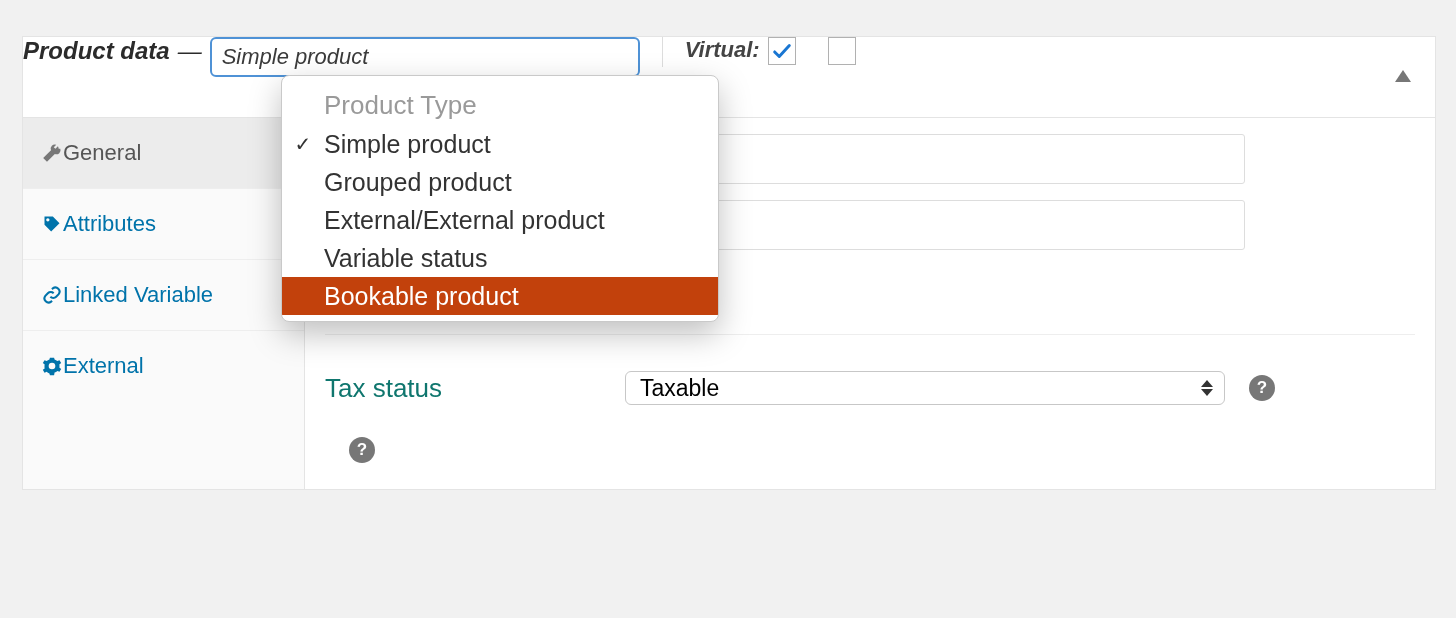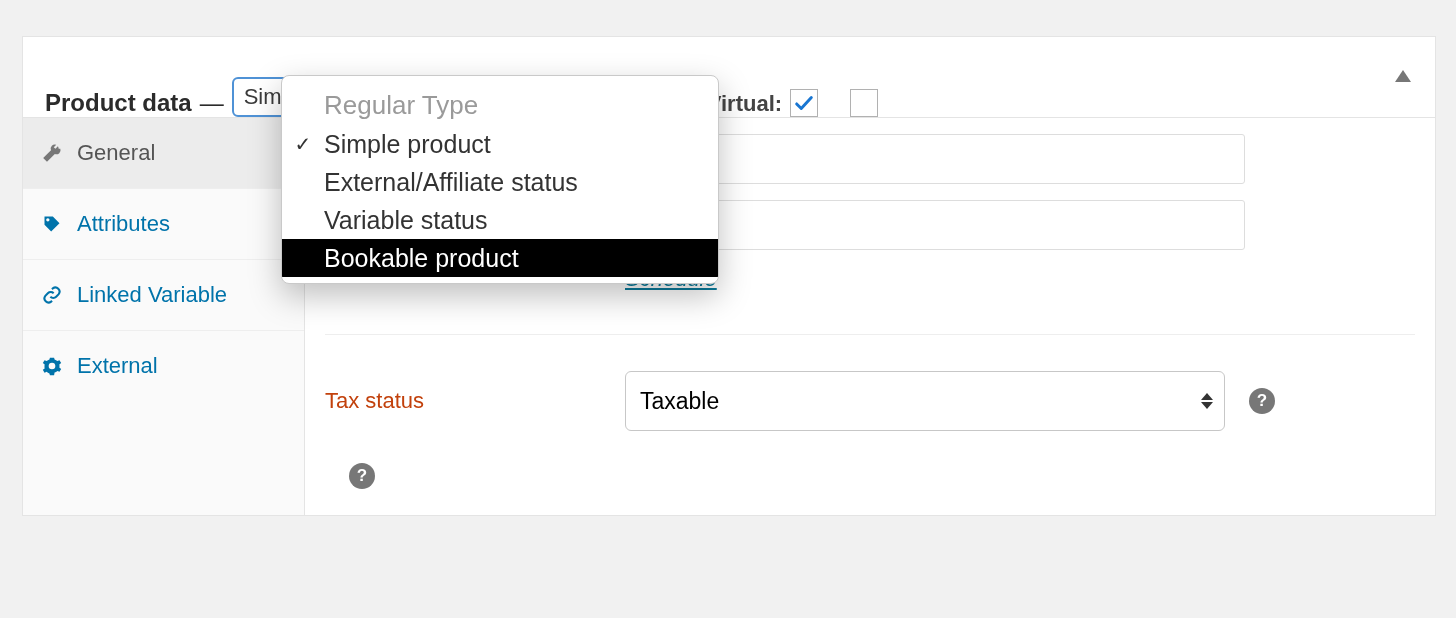--- a/index.html
+++ b/index.html
@@ -2,60 +2,60 @@
 <html><head>
 <meta charset="utf-8">
 <style>
   * { box-sizing: border-box; margin: 0; padding: 0; }
   html, body { width: 1456px; height: 618px; font-family: -apple-system, "Helvetica Neue", Arial, sans-serif; background:#f1f1f1; color:#333; }
   .page { padding: 36px 20px 0 22px; }
   .panel {
     width: 100%; background:#fff; border:1px solid #e4e4e4; position:relative;
   }
   .panel-header {
-    display:flex; align-items:flex-end; height:80px; padding-left:22px; position:relative;
+    display:flex; align-items:flex-start; height:80px; position:relative;font-style:italic;
   }
   .panel-title { font-weight:700; font-size:24px; color:#2b2b2b; }
   .dash { font-size:24px; margin:0 8px 0 8px; color:#2b2b2b; }
   .select-wrap {
     height:40px; width:430px; border:2px solid #4f92d6; border-radius:6px; background:#fff;
     display:flex; align-items:center; padding:0 10px; color:#3b3b3b; font-size:22px; cursor:default;
   }
   .divider { width:1px; background:#ddd; height:30px; margin:0 22px; }
   .opt-label { font-weight:600; font-size:22px; color:#444; margin-right:8px; }
   .checkbox {
     width:28px; height:28px; border:1px solid #b1b1b1; display:inline-flex; align-items:center;
     justify-content:center; background:#fff; cursor:pointer;
   }
   .checkbox.checked svg { display:block; }
   .checkbox svg { display:none; }
   .collapse { position:absolute; right:24px; top:50%; transform:translateY(-50%); cursor:pointer; }
 
   .panel-body { display:flex; border-top:1px solid #e4e4e4; }
   .sidebar { width:282px; background:#fafafa; border-right:1px solid #e4e4e4; }
   .tab {
-    display:flex; align-items:center; gap:14px; padding:22px 18px; font-size:22px;
+    display:flex; align-items:center; padding:22px 18px; font-size:22px;
     color:#0073aa; border-top:1px solid #eee; cursor:pointer;
   }
   .tab:first-child { border-top:none; }
   .tab.active { background:#ececec; color:#555; border-left:0; position:relative; }
   .tab.active::after { content:""; position:absolute; right:-1px; top:0; bottom:0; width:2px; background:#ececec; }
   .tab .ic { width:22px; height:22px; display:flex; align-items:center; justify-content:center; color:inherit; }
 
   .content { flex:1; padding:0 20px 10px 20px; }
   .row { display:flex; align-items:center; padding:16px 0; }
-  .row .lbl { width:300px; font-size:22px; color:#c2410c; }
+  .row .lbl { width:300px; font-size:26px; color:#0f766e; }
   .textinput {
     width:620px; height:50px; border:1px solid #ddd; border-radius:3px; font-size:22px; padding:0 12px;
   }
   .schedule-row { padding-left:300px; height:46px; display:flex; align-items:flex-start; }
   .schedule { color:#0b7a9a; font-style:italic; font-size:22px; text-decoration:underline; cursor:pointer; }
   .hr-sep { border:none; border-top:1px solid #eee; margin:22px 0 20px 0; }
   .select-native {
-    width:600px; height:60px; border:1px solid #c7c7c7; border-radius:6px; font-size:23px; padding:0 14px;
+    width:600px; height:34px; border:1px solid #c7c7c7; border-radius:6px; font-size:23px; padding:0 14px;
     appearance:none; background:#fff; cursor:pointer;
   }
   .select-stack { position:relative; display:inline-block; width:600px; }
   .select-stack .caret {
     position:absolute; right:12px; top:50%; transform:translateY(-50%); pointer-events:none;
     display:flex; flex-direction:column; gap:2px;
   }
   .help {
     width:26px; height:26px; border-radius:50%; background:#777; color:#fff; display:inline-flex;
     align-items:center; justify-content:center; font-size:17px; font-weight:700; margin-left:24px;
@@ -64,21 +64,21 @@
 
   
   .dropdown {
     position:absolute; left:258px; top:38px; width:438px; background:#fff; border:1px solid #c9c9c9;
     border-radius:8px; box-shadow:0 12px 32px rgba(0,0,0,.25); z-index:50; padding-bottom:6px; overflow:hidden;
   }
   .dd-header { padding:14px 0 4px 42px; font-size:26px; color:#9a9a9a; }
   .dd-item { display:flex; align-items:center; height:38px; font-size:25px; color:#333; cursor:pointer; }
   .dd-item .chk { width:42px; display:flex; justify-content:center; color:#333; font-size:20px; }
   .dd-item .txt { padding-left:0; }
-  .dd-item.highlight { background:#000000; color:#fff; }
+  .dd-item.highlight { background:#c2410c; color:#fff; }
   .dd-item.highlight .txt { padding-left:42px; }
 
 </style>
 </head>
 <body>
 
 <div class="page">
   <div class="panel">
 
     <div class="panel-header">
@@ -181,28 +181,32 @@
           <span class="help">?</span>
         </div>
 
         <div class="row">
           <span class="help">?</span>
         </div>
       </div>
     </div>
 
     <div class="dropdown">
-      <div class="dd-header">Regular Type</div>
+      <div class="dd-header">Product Type</div>
       <div class="dd-item">
         <span class="chk">✓</span>
         <span class="txt">Simple product</span>
       </div>
       <div class="dd-item">
         <span class="chk"></span>
-        <span class="txt">External/Affiliate status</span>
+        <span class="txt">Grouped product</span>
+      </div>
+      <div class="dd-item">
+        <span class="chk"></span>
+        <span class="txt">External/External product</span>
       </div>
       <div class="dd-item">
         <span class="chk"></span>
         <span class="txt">Variable status</span>
       </div>
       <div class="dd-item highlight">
         <span class="txt">Bookable product</span>
       </div>
     </div>
 

